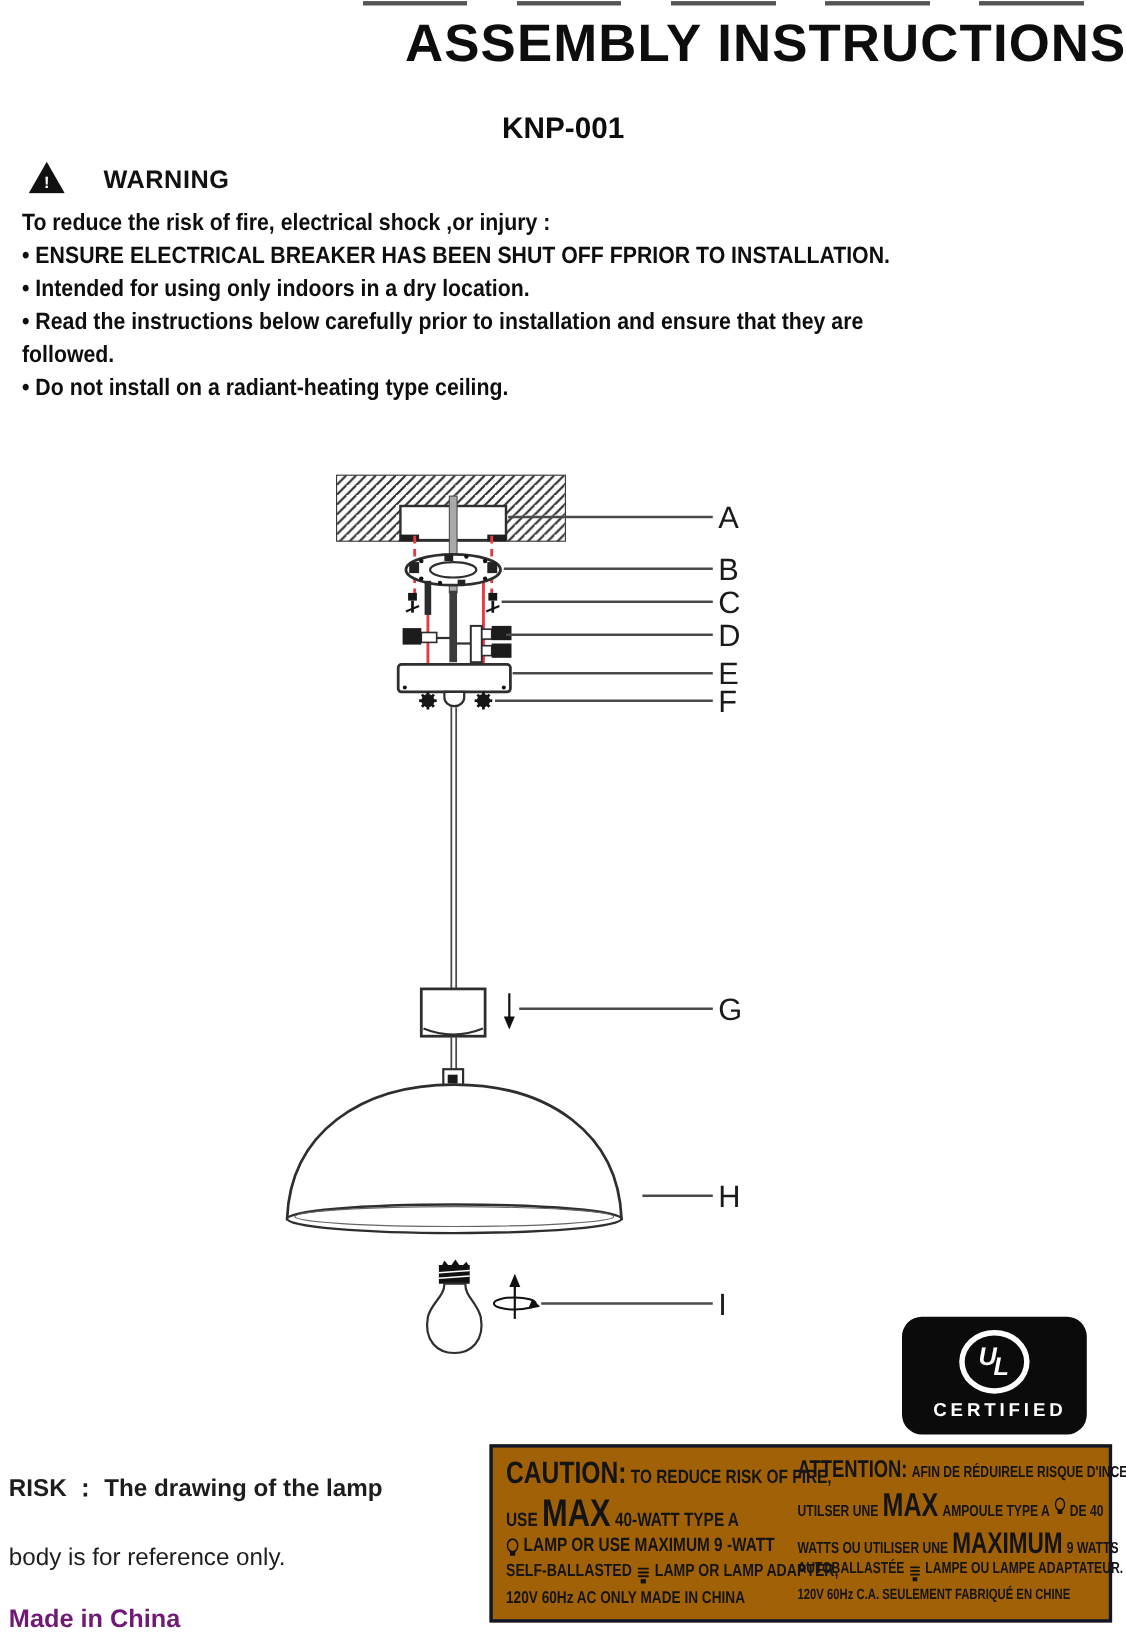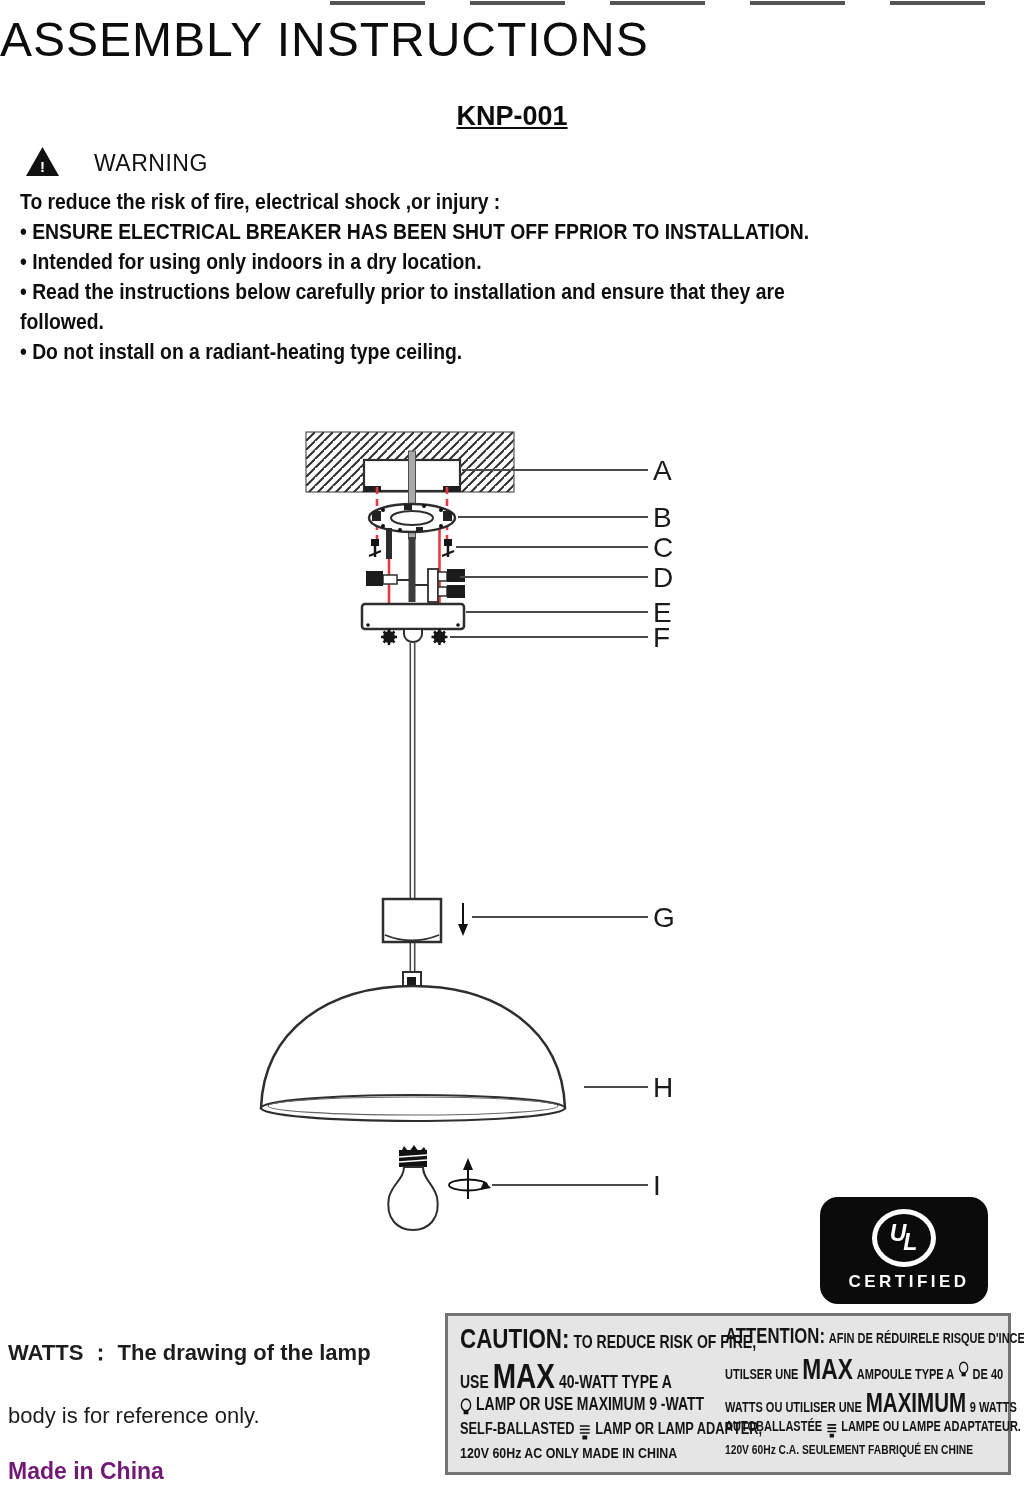--- a/index.html
+++ b/index.html
@@ -5,47 +5,47 @@
   html,body{margin:0;padding:0;}
   body{
     width:1024px;height:1493px;position:relative;background:#ffffff;
     font-family:"Liberation Sans",sans-serif;color:#111;overflow:hidden;
   }
   .abs{position:absolute;}
   
   .scan-mark{left:330px;top:1px;width:665px;height:4px;opacity:.75;
     background:repeating-linear-gradient(90deg,#1c1c1c 0 95px,transparent 95px 140px);}
   
-  .title{left:0;top:12px;width:1024px;text-align:left;font-size:48px;font-weight:normal;letter-spacing:1px;color:#0d0d0d;}
-  .model{left:0;top:101px;width:1024px;text-align:center;font-size:27px;font-weight:bold;color:#0d0d0d;text-decoration:underline;}
+  .title{left:0;top:12px;width:1024px;text-align:right;font-size:48px;font-weight:bold;letter-spacing:1px;color:#0d0d0d;}
+  .model{left:0;top:101px;width:1024px;text-align:center;font-size:27px;font-weight:bold;color:#0d0d0d;}
   
   .warn-tri{left:26px;top:147px;width:33px;height:29px;background:#111;
     clip-path:polygon(50% 0,100% 100%,0 100%);
     display:flex;align-items:flex-end;justify-content:center;
     color:#fff;font-weight:bold;font-size:15px;padding-bottom:1px;box-sizing:border-box;}
-  .warn-label{left:94px;top:150px;font-size:23px;font-weight:normal;letter-spacing:.5px;}
+  .warn-label{left:94px;top:150px;font-size:23px;font-weight:bold;letter-spacing:.5px;}
   .warn-lines{left:20px;top:187px;width:1010px;}
   .wline{transform:scaleX(.9);transform-origin:0 50%;white-space:nowrap;
     height:30px;line-height:30px;font-size:21.5px;font-weight:bold;color:#0e0e0e;}
   
   .diagram{left:0;top:0;width:1024px;height:1493px;pointer-events:none;}
   
   .ul-badge{left:820px;top:1197px;width:168px;height:107px;background:#0b0b0b;border-radius:18px;
     display:flex;flex-direction:column;align-items:center;justify-content:center;}
   .ul-circle{width:54px;height:48px;border:5px solid #fff;border-radius:50%;
     display:flex;align-items:center;justify-content:center;color:#fff;font-weight:bold;font-style:italic;}
   .ul-u{font-size:23px;position:relative;top:-5px;left:1px;}
   .ul-l{font-size:23px;position:relative;top:4px;left:-2px;}
   .ul-caption{color:#fff;font-size:17px;font-weight:bold;letter-spacing:3.5px;margin-top:5px;margin-left:10px;}
   
   .note1{left:8px;top:1338px;font-size:22px;font-weight:bold;color:#1d1d1d;}
   .note2{left:8px;top:1403px;font-size:22px;font-weight:normal;color:#1d1d1d;}
   .made{left:8px;top:1458px;font-size:23px;font-weight:bold;color:#701a75;}
   
-  .caution-box{left:445px;top:1313px;width:560px;height:156px;background:#e5e5e5;border:3px solid #737373;}
+  .caution-box{left:445px;top:1313px;width:560px;height:156px;background:#a16207;border:3px solid #0f172a;}
   .cc{position:absolute;top:7px;color:#141414;}
   .cc .cl{display:flex;align-items:baseline;gap:5px;white-space:nowrap;font-weight:bold;}
   .cc svg{align-self:center;flex:none;}
   .en{left:12px;transform:scaleX(.8);transform-origin:0 0;width:330px;}
   .fr{left:277px;transform:scaleX(.76);transform-origin:0 0;width:370px;}
   .en .l1{height:33px;} .en .l1 .big{font-size:28px;} .en .l1 .rest{font-size:17.5px;}
   .en .l2{height:38px;} .en .l2 .mid{font-size:17.5px;} .en .l2 .huge{font-size:35px;} .en .l2 .rest{font-size:17.5px;}
   .en .l3{height:26px;font-size:17.5px;}
   .en .l4{height:24px;font-size:16px;}
   .en .l5{height:22px;font-size:15.5px;}
@@ -227,21 +227,21 @@
 </svg>
 
 <div class="abs ul-badge">
   <div class="ul-circle">
     <span class="ul-u">U</span>
     <span class="ul-l">L</span>
   </div>
   <div class="ul-caption">CERTIFIED</div>
 </div>
 
-<div class="abs note1">WATTS ：  The drawing of the lamp</div>
+<div class="abs note1">RISK ：  The drawing of the lamp</div>
 <div class="abs note2">body is for reference only.</div>
 <div class="abs made">Made in China</div>
 
 <div class="abs caution-box">
   <div class="cc en">
     <div class="cl l1">
       <span class="big">CAUTION:</span>
       <span class="rest">TO REDUCE RISK OF FIRE,</span>
     </div>
     <div class="cl l2">

